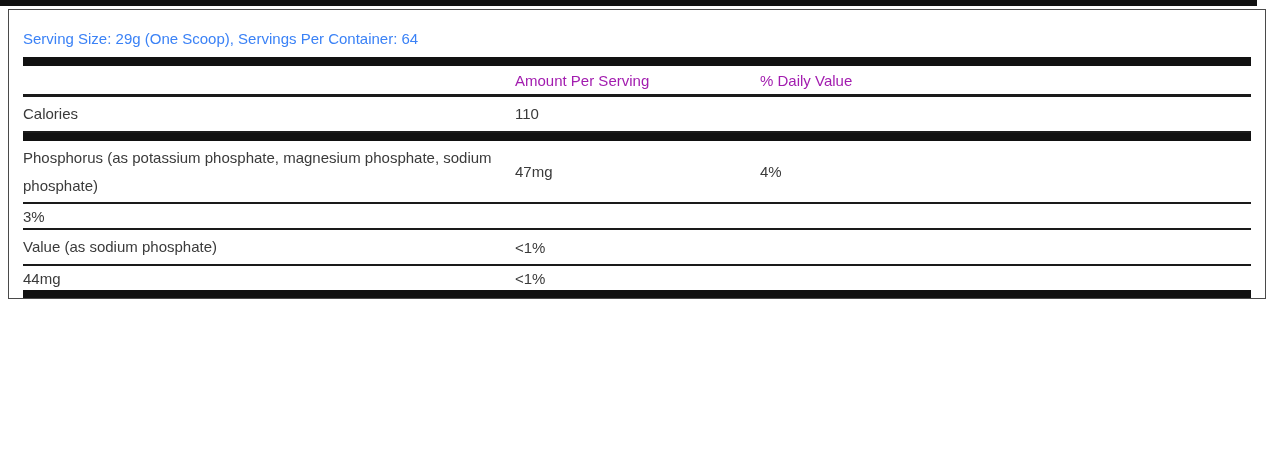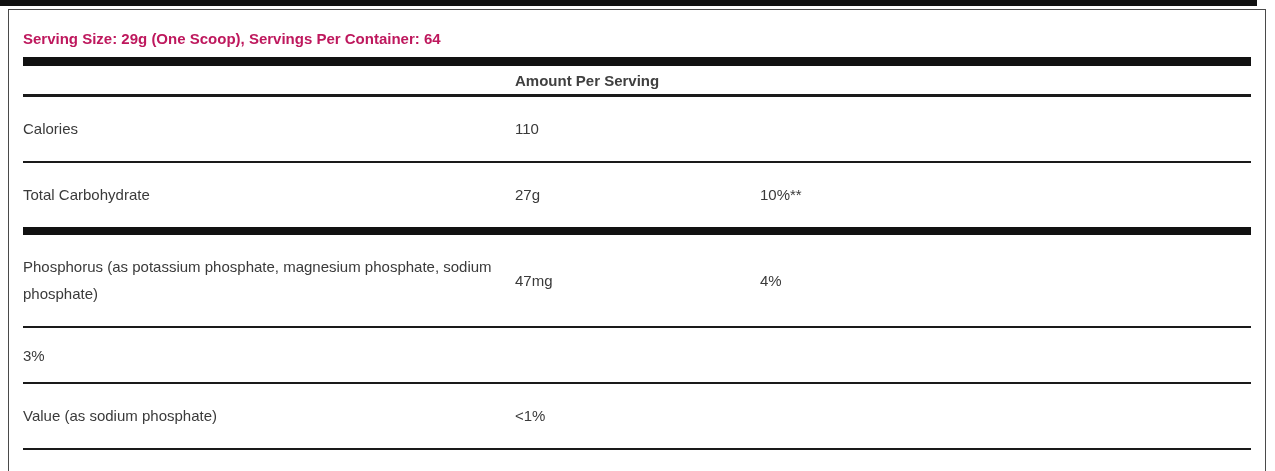--- a/index.html
+++ b/index.html
@@ -35,24 +35,23 @@
     font-size: 28px;
     font-weight: bold;
     letter-spacing: 0.5px;
     color: #141414;
     margin: 14px 0 0 0;
     line-height: 1.1;
   }
 
   .serving-line {
     font-size: 15px;
-    color: #be185d;
+    color: #3b82f6;
     margin-top: 20px;
     margin-bottom: 10px;
-    font-weight: bold;
   }
 
   .bar {
     background: #111111;
     width: 100%;
   }
   .bar.h9 { height: 9px; }
   .bar.h8 { height: 8px; }
   .sep {
     background: #1a1a1a;
@@ -60,62 +59,58 @@
   }
   .sep.h3 { height: 3px; }
   .sep.h2 { height: 2px; }
 
   .grid-row {
     display: grid;
     grid-template-columns: 492px 245px 1fr;
     align-items: center;
     font-size: 15px;
     color: #3a3a3a;
-    padding: 18px 0;
+    padding: 3px 0;
     min-height: 18px;
   }
   .grid-row .cell-name { line-height: 1.85; padding-right: 6px; }
   .grid-row.header-row {
-    font-weight: bold;
-    color: #404040;
+    font-weight: normal;
+    color: #a21caf;
     padding: 5px 0;
   }
 </style>
 </head>
 <body>
 
 <div class="top-bar"></div>
 
 <div class="facts-box">
 
 
   <div class="serving-line">Serving Size: 29g (One Scoop), Servings Per Container: 64</div>
 
   <div class="bar h9"></div>
 
   <div class="grid-row header-row">
     <div class="cell-name"></div>
     <div class="cell-amount">Amount Per Serving</div>
+    <div class="cell-dv">% Daily Value</div>
   </div>
 
   <div class="sep h3"></div>
 
   <div class="grid-row">
     <div class="cell-name">Calories</div>
     <div class="cell-amount">110</div>
     <div class="cell-dv"></div>
   </div>
 
   <div class="sep h2"></div>
 
-  <div class="grid-row">
-    <div class="cell-name">Total Carbohydrate</div>
-    <div class="cell-amount">27g</div>
-    <div class="cell-dv">10%**</div>
-  </div>
 
   <div class="bar h8"></div>
 
   <div class="grid-row">
     <div class="cell-name">Phosphorus (as potassium phosphate, magnesium phosphate, sodium phosphate)</div>
     <div class="cell-amount">47mg</div>
     <div class="cell-dv">4%</div>
   </div>
 
   <div class="sep h2"></div>

